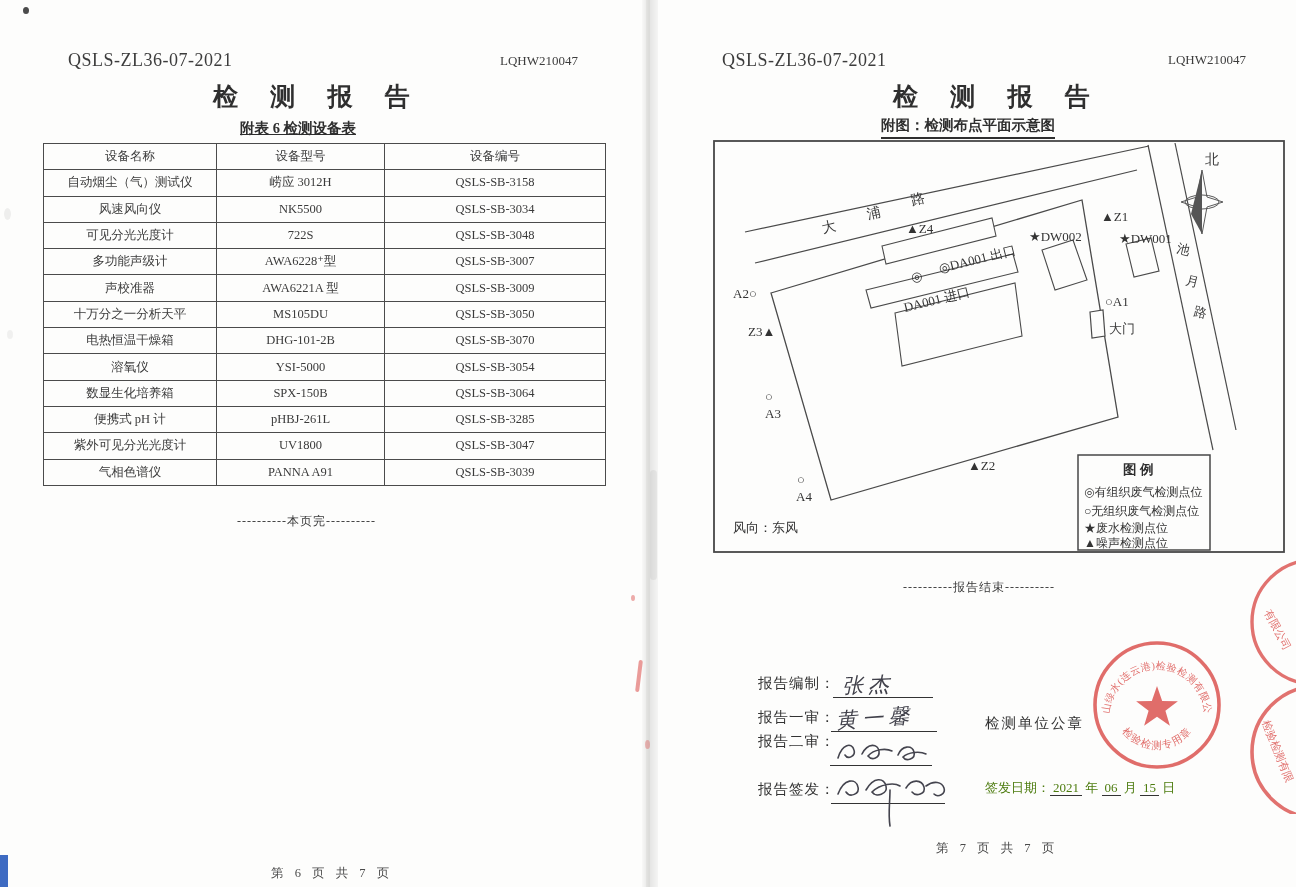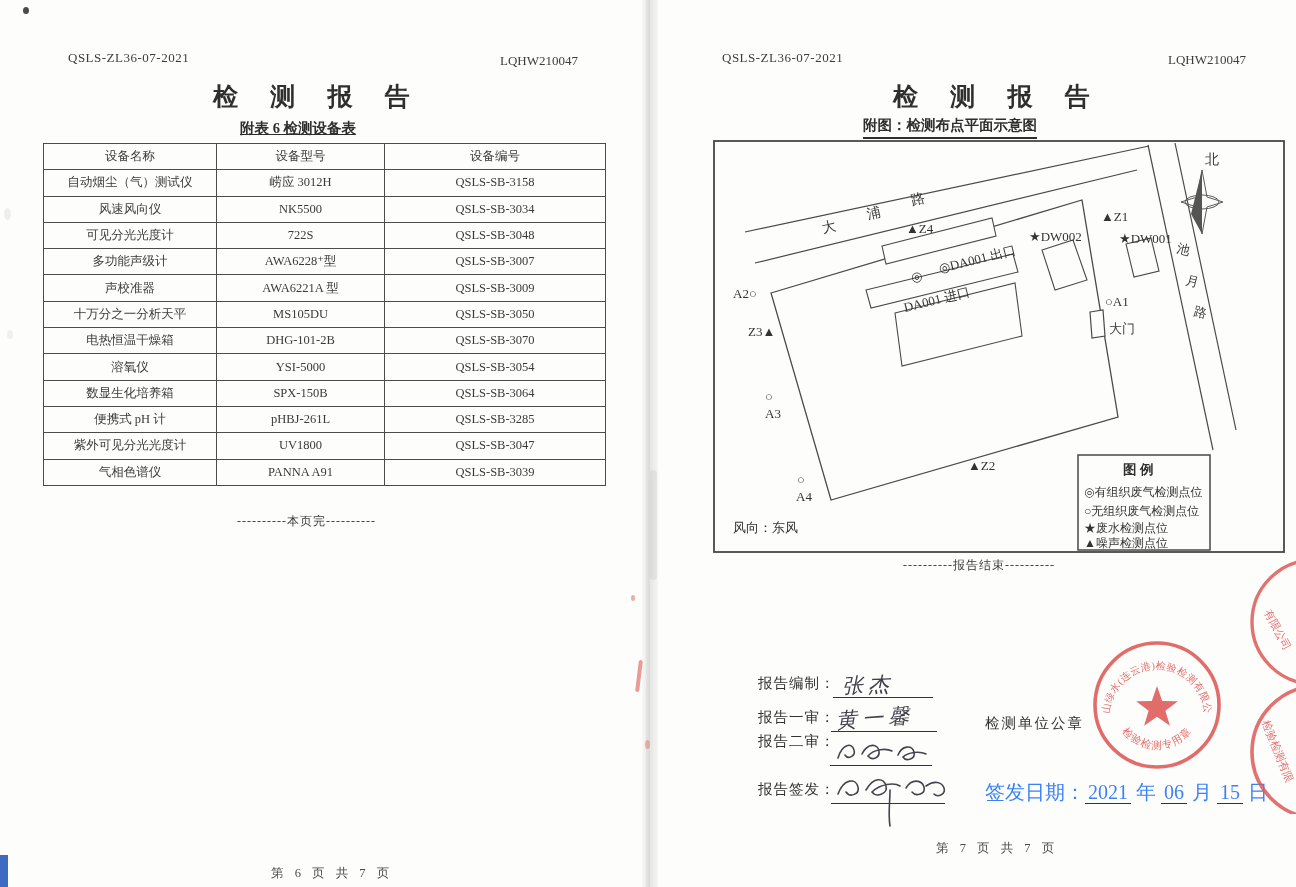--- a/index.html
+++ b/index.html
@@ -4,37 +4,37 @@
 <style>
   * { margin:0; padding:0; box-sizing:border-box; }
   html,body { width:1296px; height:887px; overflow:hidden; background:#f4f4f2;
     font-family:"Liberation Serif","DejaVu Serif",serif; color:#3a3a3a; }
   .page { position:absolute; top:0; height:887px; background:#fdfdfc; }
   #page-left  { left:0;   width:646px; }
   #page-right { left:650px; width:646px; }
   .seam { position:absolute; left:642px; top:0; width:16px; height:887px;
     background:linear-gradient(90deg, rgba(0,0,0,0.02), rgba(0,0,0,0.10) 45%, rgba(0,0,0,0.03)); }
   .abs { position:absolute; }
-  .doccode { font-size:13px; letter-spacing:0.5px; color:#3c3c3c; }
+  .doccode { font-size:18px; letter-spacing:0.5px; color:#3c3c3c; }
   .reportno { font-size:13px; color:#3c3c3c; }
   .title { font-size:25px; font-weight:bold; letter-spacing:13px; color:#2f2f2f; }
   .subtitle { font-size:14.5px; font-weight:bold; color:#2e2e2e; }
   .subtitle.underlined { border-bottom:2px solid #2e2e2e; padding-bottom:2px; }
   table.equip { border-collapse:collapse; width:562px; table-layout:fixed;
     font-size:12.5px; color:#3a3a3a;border-radius:29px; }
   table.equip td, table.equip th { border:1px solid #4b4b4b; text-align:center;
     height:26.3px; font-weight:normal; overflow:hidden; white-space:nowrap; }
   table.equip { border:1.6px solid #454545; }
   .pageend { font-size:12px; letter-spacing:1px; color:#3a3a3a;text-align:center; }
   .pagefoot { font-size:12.5px; letter-spacing:4px; color:#4a4a4a; }
   .sig-label { font-size:14.5px; color:#333; letter-spacing:1px; }
   .sig-line { border-bottom:1.3px solid #333; height:1px; }
   .sig-name { font-size:21px; color:#40404a; letter-spacing:5px; font-style:italic; }
   .seal-caption { font-size:14.5px; color:#333; letter-spacing:2px; }
-  .date-line { font-size:20px; color:#3b82f6; }
+  .date-line { font-size:13px; color:#4d7c0f; }
   .date-line .u { border-bottom:1.3px solid #333; padding:0 3px; }
   svg text { font-family:"Liberation Serif","DejaVu Serif",serif; }
   .speck { position:absolute; border-radius:50%; }
 </style>
 </head>
 <body>
 
 <div class="page" id="page-left">
   <div class="abs doccode" style="left:68px; top:50px;">QSLS-ZL36-07-2021</div>
   <div class="abs reportno" style="left:500px; top:53px;">LQHW210047</div>
@@ -117,21 +117,21 @@
     </table>
 
   <div class="abs pageend" style="left:237px; top:513px;">----------本页完----------</div>
   <div class="abs pagefoot" style="left:271px; top:865px;">第 6 页 共 7 页</div>
 </div>
 
 <div class="page" id="page-right">
   <div class="abs doccode" style="left:72px; top:50px;">QSLS-ZL36-07-2021</div>
   <div class="abs reportno" style="left:518px; top:52px;">LQHW210047</div>
   <div class="abs title" style="left:243px; top:80px;">检 测 报 告</div>
-  <div class="abs subtitle underlined" style="left:213px; top:116px;text-align:right;">附图：检测布点平面示意图</div>
+  <div class="abs subtitle underlined" style="left:231px; top:116px;text-align:right;">附图：检测布点平面示意图</div>
 
   <svg class="abs" style="left:63px; top:140px;" width="572" height="413" viewBox="0 0 572 413">
     <rect x="1" y="1" width="570" height="411" fill="none" stroke="#474747" stroke-width="1.8"></rect>
 
     <line x1="32" y1="92" x2="436" y2="6" stroke="#4a4a4a" stroke-width="1.2"></line>
     <line x1="42" y1="123" x2="424" y2="30" stroke="#4a4a4a" stroke-width="1.2"></line>
     <text x="110" y="93" font-size="14" fill="#3c3c3c" transform="rotate(-13 110 93)">大</text>
     <text x="155" y="79" font-size="14" fill="#3c3c3c" transform="rotate(-13 155 79)">浦</text>
     <text x="199" y="65" font-size="14" fill="#3c3c3c" transform="rotate(-13 199 65)">路</text>
 
@@ -180,21 +180,21 @@
     <g>
       <rect x="365" y="315" width="132" height="95" fill="#fdfdfc" stroke="#474747" stroke-width="1.5"></rect>
       <text x="410" y="334" font-size="13.5" font-weight="bold" fill="#2f2f2f">图  例</text>
       <text x="371" y="356" font-size="12" fill="#333">◎有组织废气检测点位</text>
       <text x="371" y="375" font-size="12" fill="#333">○无组织废气检测点位</text>
       <text x="371" y="392" font-size="12" fill="#333">★废水检测点位</text>
       <text x="371" y="407" font-size="12" fill="#333">▲噪声检测点位</text>
     </g>
   </svg>
 
-  <div class="abs pageend" style="left:253px; top:557px;">----------报告结束----------</div>
+  <div class="abs pageend" style="left:253px; top:579px;">----------报告结束----------</div>
 
   <div class="abs sig-label" style="left:108px; top:674px;">报告编制：</div>
   <div class="abs sig-label" style="left:108px; top:708px;">报告一审：</div>
   <div class="abs sig-label" style="left:108px; top:732px;">报告二审：</div>
   <div class="abs sig-label" style="left:108px; top:780px;">报告签发：</div>
   <div class="abs sig-line" style="left:183px; top:697px; width:100px;"></div>
   <div class="abs sig-line" style="left:181px; top:731px; width:106px;"></div>
   <div class="abs sig-line" style="left:180px; top:765px; width:102px;"></div>
   <div class="abs sig-line" style="left:181px; top:803px; width:114px;"></div>
   <div class="abs sig-name" style="left:192px; top:671px; transform:rotate(-2deg);">张杰</div>

